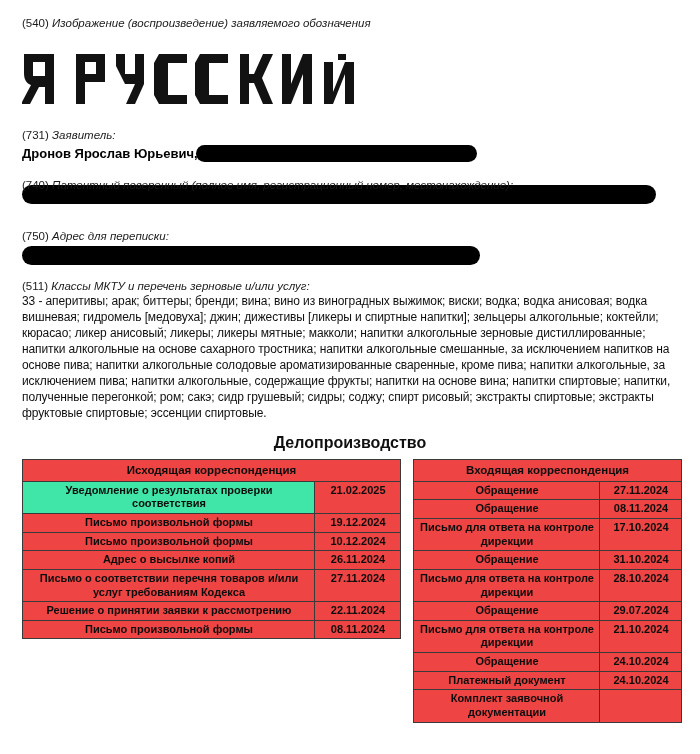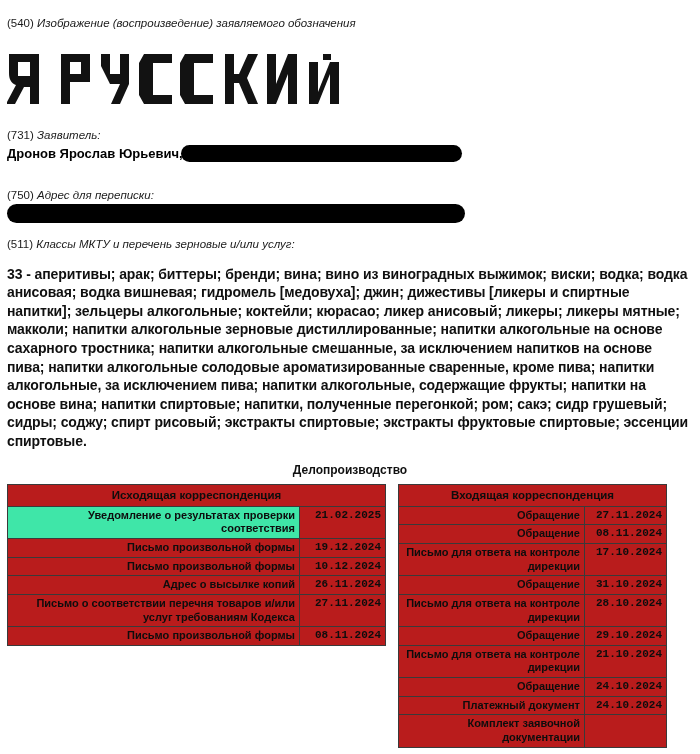--- a/index.html
+++ b/index.html
@@ -15,21 +15,21 @@
     font-family: "Liberation Sans", "DejaVu Sans", sans-serif;
     color: #111111;
     overflow: hidden;
   }
 
   .page {
     position: relative;
     width: 700px;
     height: 754px;
     box-sizing: border-box;
-    padding: 0 7px;
+    padding: 0 22px;
   }
 
   
   .field-caption {
     font-size: 11.5px;
     font-style: italic;
     font-weight: 400;
     color: #1a1a1a;
     line-height: 1.25;
     white-space: nowrap;
@@ -90,75 +90,74 @@
     display: block;
     width: 458px;
     height: 19px;
     margin-top: 2px;
     border-radius: 10px;
   }
 
   
   .sec-511 { margin-top: 14px; }
   .goods-text {
-    font-size: 14px;
-    font-weight: bold;
+    font-size: 12px;
+    font-weight: normal;
     color: #101010;
     line-height: 1.33;
     text-align: left;
-    margin-top: 13px;
+    margin-top: 1px;
     letter-spacing: -0.1px;
   }
 
   
   .proceedings-title {
     margin-top: 12px;
     text-align: center;
-    font-size: 12px;
+    font-size: 16px;
     font-weight: bold;
     color: #101010;
   }
 
   
   .tables {
     margin-top: 7px;
     display: flex;
     align-items: flex-start;
     gap: 12px;
   }
   table.corr {
     border-collapse: collapse;
     table-layout: fixed;
     font-size: 11px;
     font-weight: bold;
     color: #0d0d0d;
-    background: #b91c1c;
+    background: #ef4444;
   }
   table.corr.left  { width: 378px; }
   table.corr.right { width: 268px; }
 
   table.corr th,
   table.corr td {
     border: 1px solid #3a3a3a;
     padding: 2px 4px 2px 5px;
     vertical-align: top;
     line-height: 1.24;
   }
   table.corr th {
     text-align: center;
     font-weight: bold;
     padding: 3px 4px 4px;
     font-size: 11.5px;
   }
-  td.doc  { text-align: right; }
+  td.doc  { text-align: center; }
   td.date {
-    text-align: right;
+    text-align: center;
     white-space: nowrap;
     font-variant-numeric: tabular-nums;
-    font-family: Liberation Mono, monospace;
   }
   table.corr.left  col.c-doc  { width: 292px; }
   table.corr.left  col.c-date { width: 86px; }
   table.corr.right col.c-doc  { width: 186px; }
   table.corr.right col.c-date { width: 82px; }
 
   tr.highlight td.doc { background: #3fe6a8; }
 </style>
 </head>
 <body>
@@ -199,20 +198,27 @@
     <div class="field-caption">
       <span class="code">(731)</span>
       <span>Заявитель:</span>
     </div>
     <div class="applicant-line">
       <span class="applicant-name">Дронов Ярослав Юрьевич,</span>
       <span class="redaction r-name"></span>
     </div>
   </div>
 
+  <div class="sec-740">
+    <div class="field-caption">
+      <span class="code">(740)</span>
+      <span>Патентный поверенный (полное имя, регистрационный номер, местонахождение):</span>
+    </div>
+    <span class="redaction r-wide"></span>
+  </div>
 
   <div class="sec-750">
     <div class="field-caption">
       <span class="code">(750)</span>
       <span>Адрес для переписки:</span>
     </div>
     <span class="redaction r-addr"></span>
   </div>
 
   <div class="sec-511">
@@ -252,20 +258,24 @@
           </tr>
           <tr>
             <td class="doc">Адрес о высылке копий</td>
             <td class="date">26.11.2024</td>
           </tr>
           <tr>
             <td class="doc">Письмо о соответствии перечня товаров и/или услуг требованиям Кодекса</td>
             <td class="date">27.11.2024</td>
           </tr>
           <tr>
+            <td class="doc">Решение о принятии заявки к рассмотрению</td>
+            <td class="date">22.11.2024</td>
+          </tr>
+          <tr>
             <td class="doc">Письмо произвольной формы</td>
             <td class="date">08.11.2024</td>
           </tr>
         </tbody>
     </table>
 
     <table class="corr right">
       <colgroup>
           <col class="c-doc">
           <col class="c-date">
@@ -291,21 +301,21 @@
           <tr>
             <td class="doc">Обращение</td>
             <td class="date">31.10.2024</td>
           </tr>
           <tr>
             <td class="doc">Письмо для ответа на контроле дирекции</td>
             <td class="date">28.10.2024</td>
           </tr>
           <tr>
             <td class="doc">Обращение</td>
-            <td class="date">29.10.2024</td>
+            <td class="date">29.07.2024</td>
           </tr>
           <tr>
             <td class="doc">Письмо для ответа на контроле дирекции</td>
             <td class="date">21.10.2024</td>
           </tr>
           <tr>
             <td class="doc">Обращение</td>
             <td class="date">24.10.2024</td>
           </tr>
           <tr>

